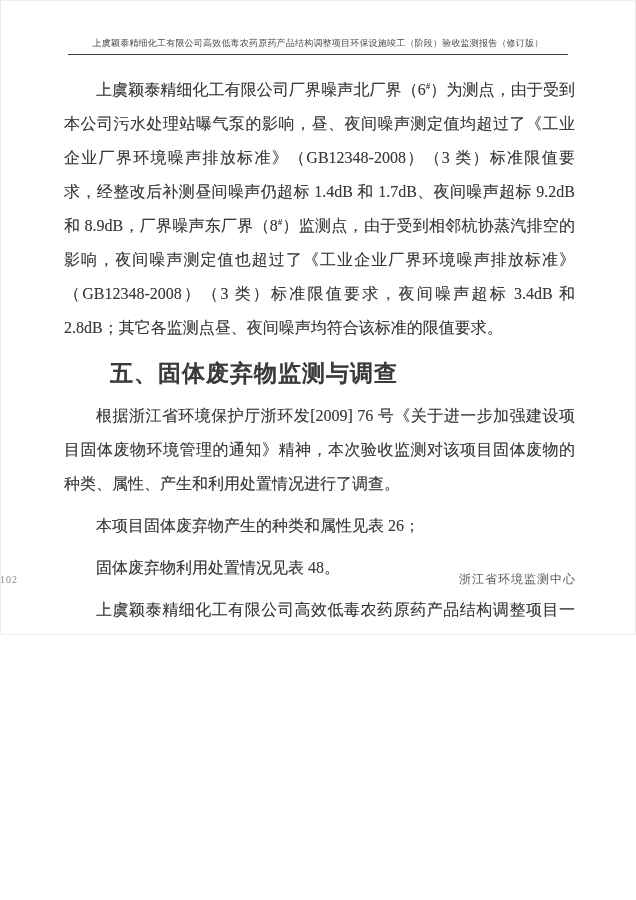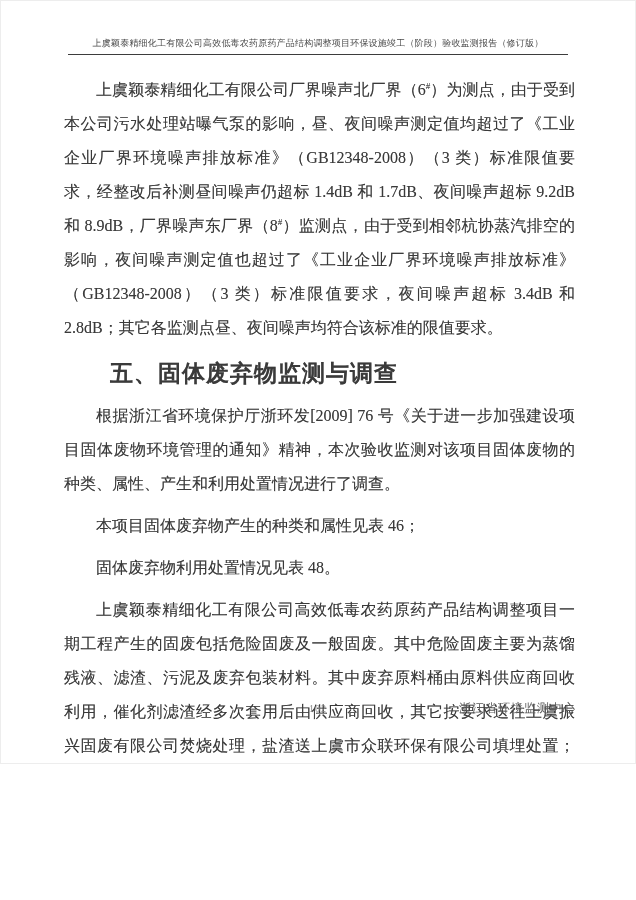--- a/index.html
+++ b/index.html
@@ -1,19 +1,19 @@
 <!DOCTYPE html>
 <html><head>
 <meta charset="utf-8">
 <style>
   html, body { margin: 0; padding: 0; background: #ffffff; }
   .page {
     position: relative;
     width: 636px;
-    height: 764px;
+    height: 635px;
     margin: 0 auto;
     background: #ffffff;
     font-family: "Liberation Serif", serif;
     color: #3b3b3b;
     box-shadow: inset 0 0 0 1px #ededed;
     overflow: hidden;
   }
   .scan-layer {
     position: absolute;
     inset: 0;
@@ -43,21 +43,20 @@
     font-weight: bold;
     font-size: 23px;
     margin-top: 12px !important;
     letter-spacing: 1px;
   }
   sup { font-size: 9px; vertical-align: super; line-height: 0; }
   .footer-page {
     position: absolute;
     left: 0; right: 0;
     bottom: 50px;
-    text-align: center;
     font-size: 10px;
     color: #8a8a8a;
     letter-spacing: 1px;
   }
   .footer-org {
     position: absolute;
     right: 60px;
     bottom: 47px;
     font-size: 12px;
     color: #5a5a5a;
@@ -76,21 +75,21 @@
 
     <div class="body">
 
       <p><span>上虞颖泰精细化工有限公司厂界噪声北厂界（6</span><sup>#</sup><span>）为测点，由于受到本公司污水处理站曝气泵的影响，昼、夜间噪声测定值均超过了《工业企业厂界环境噪声排放标准》（GB12348-2008）（3 类）标准限值要求，经整改后补测昼间噪声仍超标 1.4dB 和 1.7dB、夜间噪声超标 9.2dB 和 8.9dB，厂界噪声东厂界（8</span><sup>#</sup><span>）监测点，由于受到相邻杭协蒸汽排空的影响，夜间噪声测定值也超过了《工业企业厂界环境噪声排放标准》（GB12348-2008）（3 类）标准限值要求，夜间噪声超标 3.4dB 和 2.8dB；其它各监测点昼、夜间噪声均符合该标准的限值要求。</span></p>
 
       <p class="section-heading">五、固体废弃物监测与调查</p>
 
 
       <p>根据浙江省环境保护厅浙环发[2009] 76 号《关于进一步加强建设项目固体废物环境管理的通知》精神，本次验收监测对该项目固体废物的种类、属性、产生和利用处置情况进行了调查。</p>
 
-      <p>本项目固体废弃物产生的种类和属性见表 46；</p>
+      <p>本项目固体废弃物产生的种类和属性见表 26；</p>
 
 
       <p>固体废弃物利用处置情况见表 48。</p>
 
       <p>上虞颖泰精细化工有限公司高效低毒农药原药产品结构调整项目一期工程产生的固废包括危险固废及一般固废。其中危险固废主要为蒸馏残液、滤渣、污泥及废弃包装材料。其中废弃原料桶由原料供应商回收利用，催化剂滤渣经多次套用后由供应商回收，其它按要求送往上虞振兴固废有限公司焚烧处理，盐渣送上虞市众联环保有限公司填埋处置；一般固废为生活垃圾，送往浙江春晖环保能源有限公司焚烧处理。</p>
 
     </div>
 
     <div class="footer-page">102</div>
 

